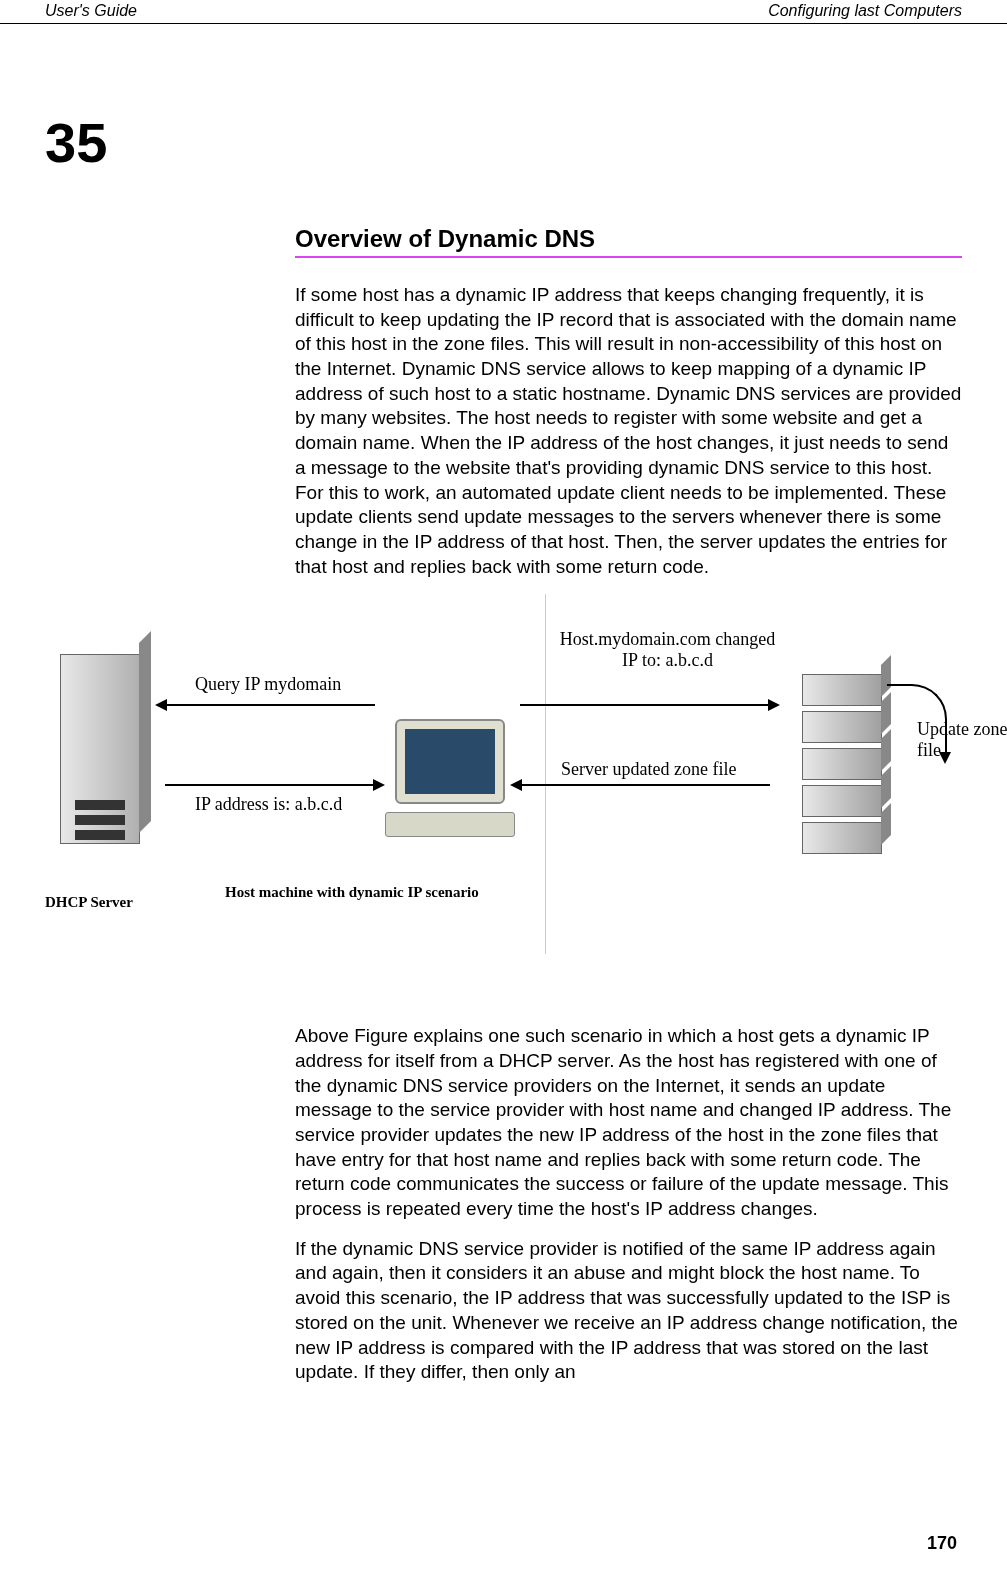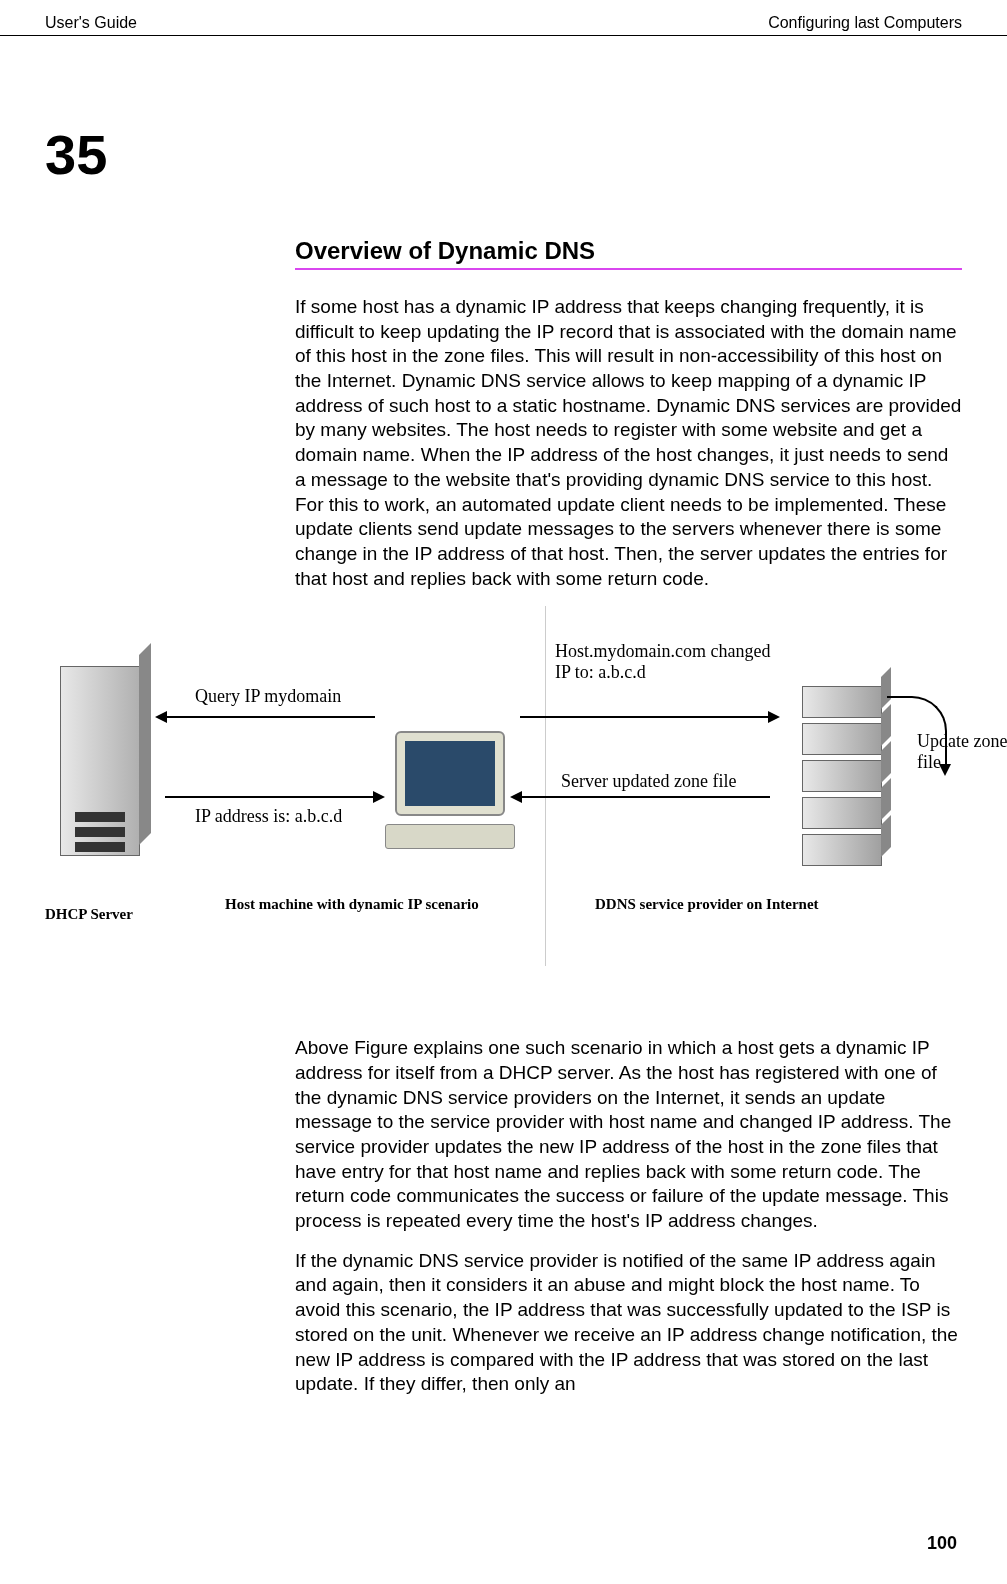--- a/index.html
+++ b/index.html
@@ -8,21 +8,22 @@
       width: 1007px;
       height: 1584px;
       background: white;
       position: relative;
       padding: 0;
     }
     .header {
       display: flex;
       justify-content: space-between;
       border-bottom: 1px solid #000;
-      padding: 14px 45px 3px 45px;
+      padding: 2px 45px 3px 45px;
+      font-style: italic;
       font-size: 16px;
     }
     .chapter-header {
       display: flex;
       align-items: baseline;
       padding: 60px 45px 20px 45px;
     }
     .chapter-number {
       font-size: 56px;
       font-weight: bold;
@@ -227,31 +228,30 @@
       <div class="rack-unit"></div>
   </div>
 
   <div class="arrow-line arrow-head-left" style="left:165px;top:110px;width:210px;"></div>
   <div class="arrow-label" style="left:195px;top:80px;">Query IP mydomain</div>
 
   <div class="arrow-line arrow-head-right" style="left:165px;top:190px;width:210px;"></div>
   <div class="arrow-label" style="left:195px;top:200px;">IP address is: a.b.c.d</div>
 
   <div class="arrow-line arrow-head-right" style="left:520px;top:110px;width:250px;"></div>
-  <div class="arrow-label" style="left:555px;top:35px;width:225px;">Host.mydomain.com changed IP to: a.b.c.d</div>
+  <div class="arrow-label" style="left:555px;top:35px;width:225px;text-align:center;">Host.mydomain.com changed IP to: a.b.c.d</div>
 
   <div class="arrow-line arrow-head-left" style="left:520px;top:190px;width:250px;"></div>
   <div class="arrow-label" style="left:561px;top:165px;">Server updated zone file</div>
 
   <div class="curved-arrow"></div>
   <div class="arrow-label" style="right:-10px;top:125px;width:100px;">Update zone file</div>
 
   <div class="fig-caption" style="left:45px;top:300px;">DHCP Server</div>
   <div class="fig-caption" style="left:225px;top:290px;">Host machine with dynamic IP scenario</div>
-  <div class="fig-caption" style="left:595px;top:290px;width:235px;">DDNS service provider on Internet</div>
 </div>
 
 <div class="content-area" style="padding-top:30px;">
   <p class="body-text">Above Figure explains one such scenario in which a host gets a dynamic IP address for itself from a DHCP server. As the host has registered with one of the dynamic DNS service providers on the Internet, it sends an update message to the service provider with host name and changed IP address. The service provider updates the new IP address of the host in the zone files that have entry for that host name and replies back with some return code. The return code communicates the success or failure of the update message. This process is repeated every time the host's IP address changes.</p>
   <p class="body-text">If the dynamic DNS service provider is notified of the same IP address again and again, then it considers it an abuse and might block the host name. To avoid this scenario, the IP address that was successfully updated to the ISP is stored on the unit. Whenever we receive an IP address change notification, the new IP address is compared with the IP address that was stored on the last update. If they differ, then only an</p>
 </div>
 
-<div class="page-number">100</div>
+<div class="page-number">170</div>
 
 </body></html>

